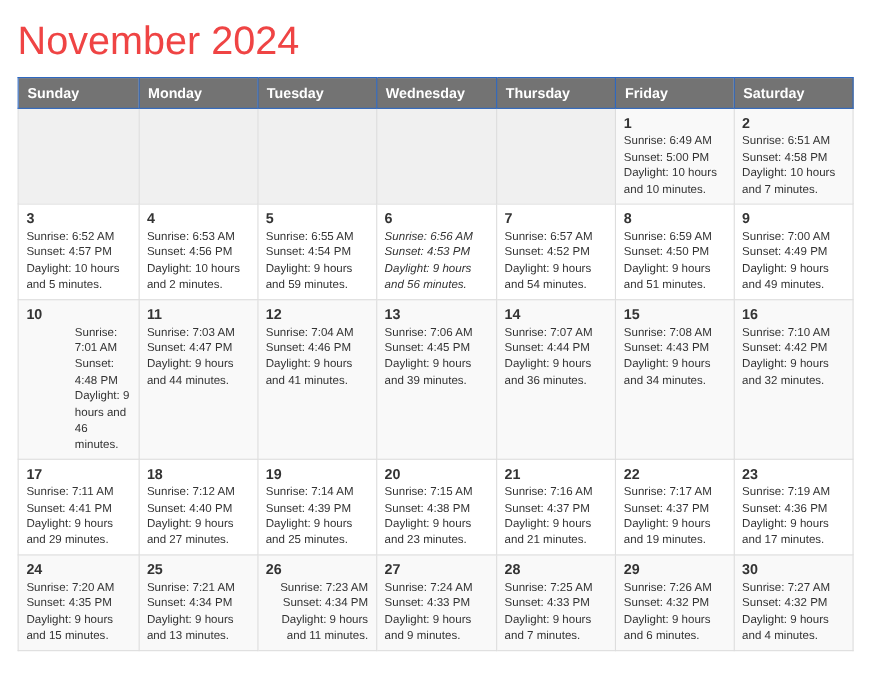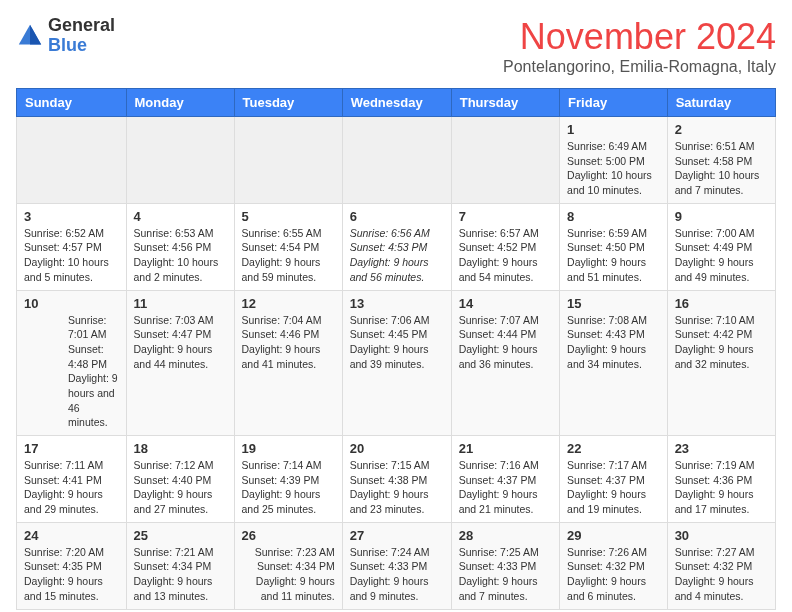--- a/index.html
+++ b/index.html
@@ -51,21 +51,21 @@
     .location {
       font-size: 16px;
       color: #555;
     }
     .calendar {
       width: 100%;
       border-collapse: collapse;
       border: 1px solid #ccc;
     }
     .calendar th {
-      background-color: #3b82f6;
+      background-color: #737373;
       color: #fff;
       text-align: left;
       padding: 6px 8px;
       font-size: 13px;
       font-weight: bold;
       border: 1px solid #2e68c0;
     }
     .calendar td {
       vertical-align: top;
       border: 1px solid #ddd;
@@ -95,33 +95,22 @@
     .empty-cell {
       background: #f0f0f0 !important;
     }
     .row-even td { background: #fff; }
     .row-odd td { background: #f5f5f5; }
   </style>
 </head>
 <body>
 
 <div class="header-area">
-  <div class="logo">
-    <svg class="logo-icon" viewBox="0 0 40 40">
-      <polygon points="20,4 36,32 4,32" fill="#3a7bd5"></polygon>
-      <polygon points="20,4 36,32 20,32" fill="#1a55b0"></polygon>
-    </svg>
-    <div class="logo-text">
-      <span class="logo-general">General</span>
-      <span class="logo-blue">Blue</span>
-    </div>
-  </div>
   <div class="title-area">
     <div class="month-title">November 2024</div>
-    <div class="location">Pontelangorino, Emilia-Romagna, Italy</div>
   </div>
 </div>
 
 <table class="calendar" id="cal-table">
   <thead>
     <tr id="header-row">
         <th>Sunday</th>
         <th>Monday</th>
         <th>Tuesday</th>
         <th>Wednesday</th>

